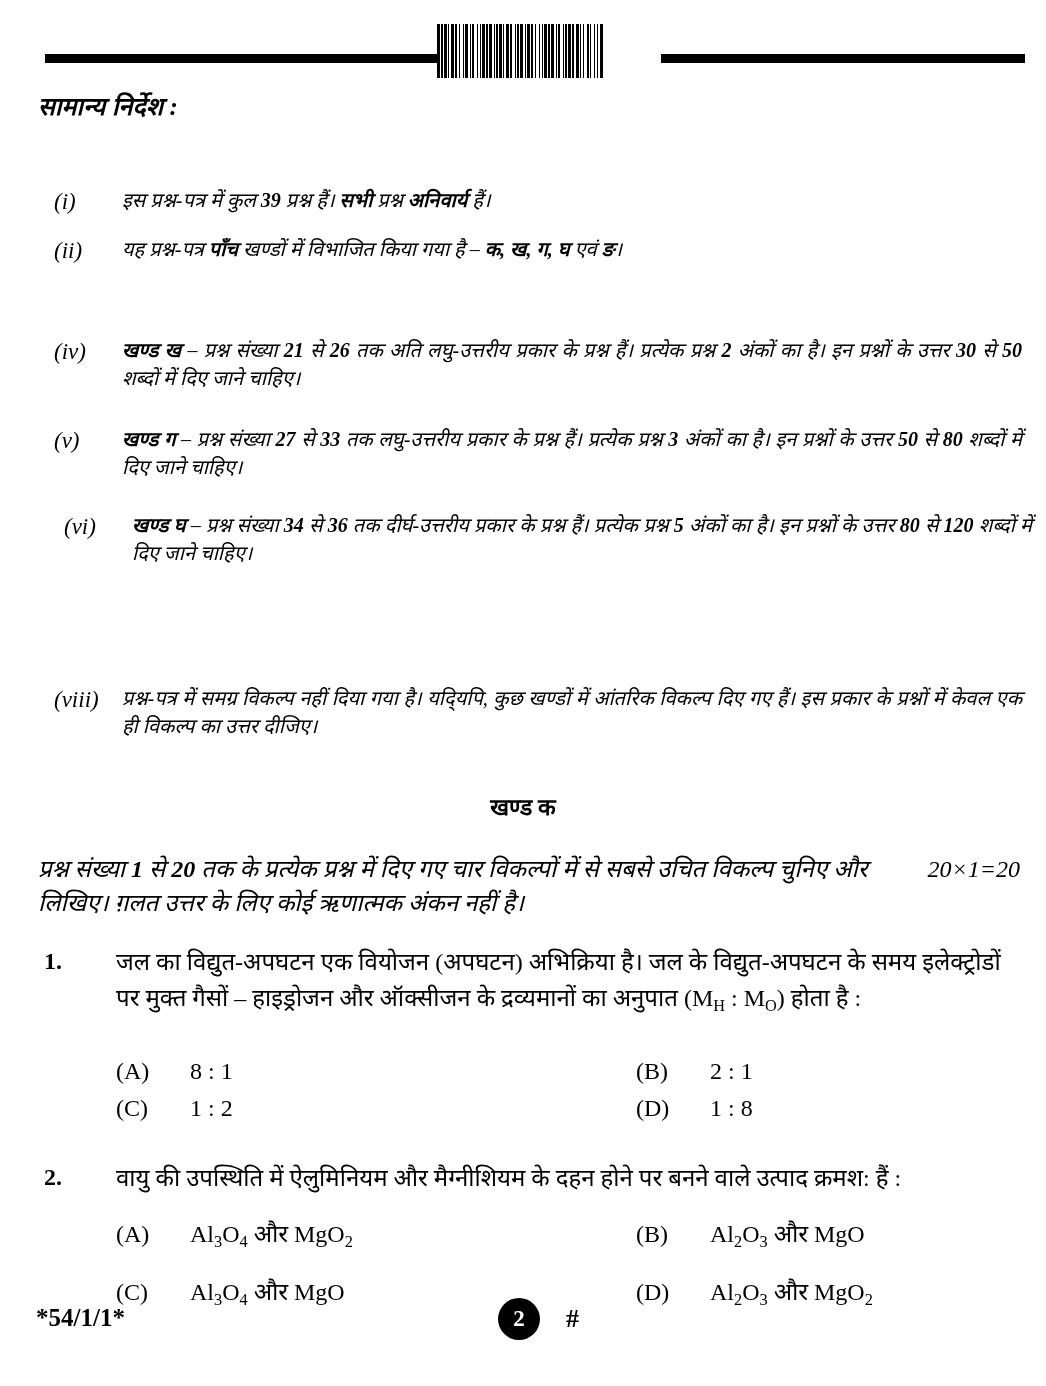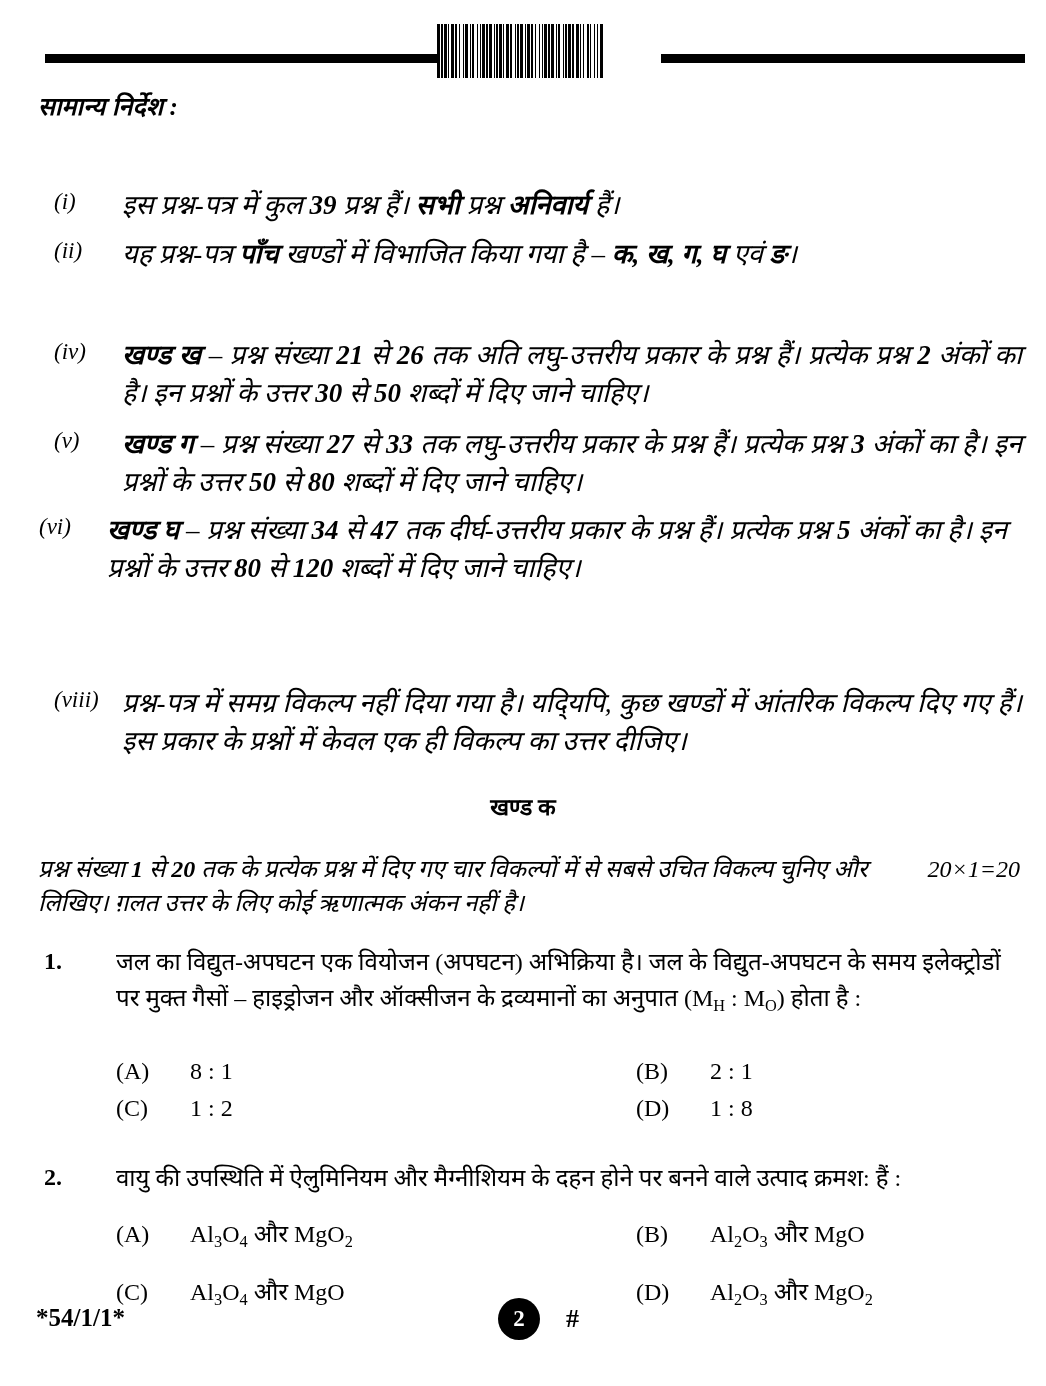--- a/index.html
+++ b/index.html
@@ -76,21 +76,21 @@
     flex: 0 0 75px;
     font-style: italic;
     font-size: 23px;
     line-height: 1.42;
     padding-left: 7px;
     box-sizing: border-box;
   }
   .instr .body {
     flex: 1 1 auto;
     font-style: italic;
-    font-size: 27px;
+    font-size: 20px;
     line-height: 1.42;
     text-align: justify;
   }
   .instr .body b { font-weight: bold; }
 
   .section-title {
     position: absolute;
     width: 1046px;
     text-align: center;
     font-weight: bold;
@@ -310,23 +310,23 @@
   <div class="instr" style="left:47px; top:336px; width:975px;">
     <div class="num">(iv)</div>
     <div class="body"><b>खण्ड ख</b> – प्रश्न संख्या <b>21</b> से <b>26</b> तक अति लघु-उत्तरीय प्रकार के प्रश्न हैं। प्रत्येक प्रश्न <b>2</b> अंकों का है। इन प्रश्नों के उत्तर <b>30</b> से <b>50</b> शब्दों में दिए जाने चाहिए।</div>
   </div>
 
   <div class="instr" style="left:47px; top:425px; width:975px;">
     <div class="num">(v)</div>
     <div class="body"><b>खण्ड ग</b> – प्रश्न संख्या <b>27</b> से <b>33</b> तक लघु-उत्तरीय प्रकार के प्रश्न हैं। प्रत्येक प्रश्न <b>3</b> अंकों का है। इन प्रश्नों के उत्तर <b>50</b> से <b>80</b> शब्दों में दिए जाने चाहिए।</div>
   </div>
 
-  <div class="instr" style="left:32px; top:511px; width:975px;">
+  <div class="instr" style="left:57px; top:511px; width:975px;">
     <div class="num">(vi)</div>
-    <div class="body"><b>खण्ड घ</b> – प्रश्न संख्या <b>34</b> से <b>47</b> तक दीर्घ-उत्तरीय प्रकार के प्रश्न हैं। प्रत्येक प्रश्न <b>5</b> अंकों का है। इन प्रश्नों के उत्तर <b>80</b> से <b>120</b> शब्दों में दिए जाने चाहिए।</div>
+    <div class="body"><b>खण्ड घ</b> – प्रश्न संख्या <b>34</b> से <b>36</b> तक दीर्घ-उत्तरीय प्रकार के प्रश्न हैं। प्रत्येक प्रश्न <b>5</b> अंकों का है। इन प्रश्नों के उत्तर <b>80</b> से <b>120</b> शब्दों में दिए जाने चाहिए।</div>
   </div>
 
 
   <div class="instr" style="left:47px; top:684px; width:975px;">
     <div class="num">(viii)</div>
     <div class="body">प्रश्न-पत्र में समग्र विकल्प नहीं दिया गया है। यदि्यपि, कुछ खण्डों में आंतरिक विकल्प दिए गए हैं। इस प्रकार के प्रश्नों में केवल एक ही विकल्प का उत्तर दीजिए।</div>
   </div>
 
   <div class="section-title" style="top:790px;">खण्ड क</div>
 

